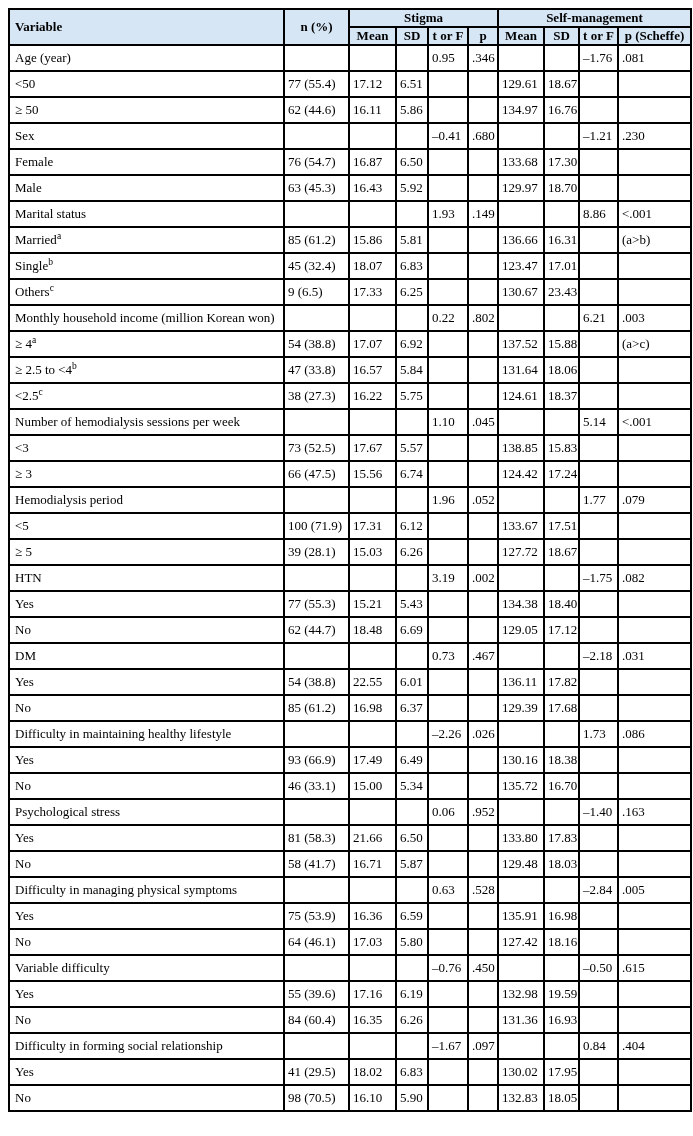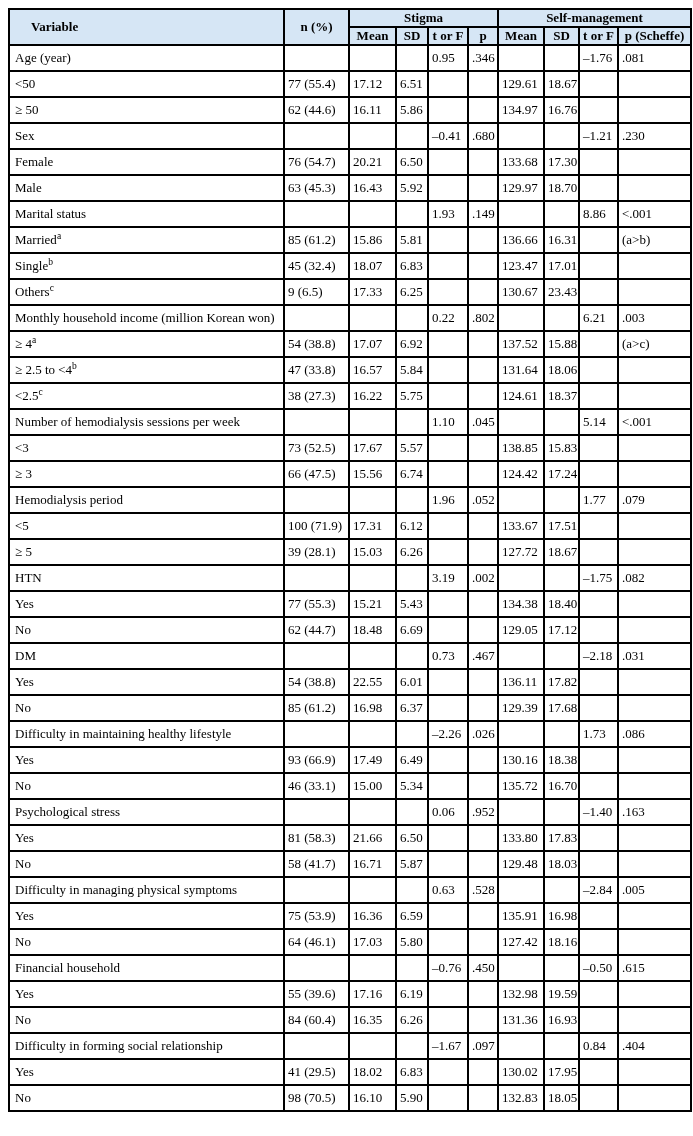--- a/index.html
+++ b/index.html
@@ -26,21 +26,21 @@
     white-space: nowrap;
     overflow: hidden;
     vertical-align: middle;
   }
   thead th {
     background: var(--header-bg);
     font-weight: bold;
     text-align: center;
     height: 16px;
   }
-  thead th.var-h { text-align: left; padding-left: 21px; }
+  thead th.var-h { text-align: left; padding-left: 5px; }
   tbody td { height: 26px; background: #fff; text-align: left; }
   td.var-cell { padding-left: 5px; }
   sup { font-size: 9.5px; line-height: 0; }
 </style>
 </head>
 <body>
 
 <div class="page">
   <table class="stats">
     <colgroup>
@@ -122,21 +122,21 @@
     <td>.680</td>
     <td></td>
     <td></td>
     <td>–1.21</td>
     <td>.230</td>
   </tr>
 
   <tr>
     <td class="var-cell"><span>Female</span></td>
     <td>76 (54.7)</td>
-    <td>20.21</td>
+    <td>16.87</td>
     <td>6.50</td>
     <td></td>
     <td></td>
     <td>133.68</td>
     <td>17.30</td>
     <td></td>
     <td></td>
   </tr>
 
   <tr>
@@ -523,21 +523,21 @@
     <td>5.80</td>
     <td></td>
     <td></td>
     <td>127.42</td>
     <td>18.16</td>
     <td></td>
     <td></td>
   </tr>
 
   <tr>
-    <td class="var-cell"><span>Financial household</span></td>
+    <td class="var-cell"><span>Variable difficulty</span></td>
     <td></td>
     <td></td>
     <td></td>
     <td>–0.76</td>
     <td>.450</td>
     <td></td>
     <td></td>
     <td>–0.50</td>
     <td>.615</td>
   </tr>

